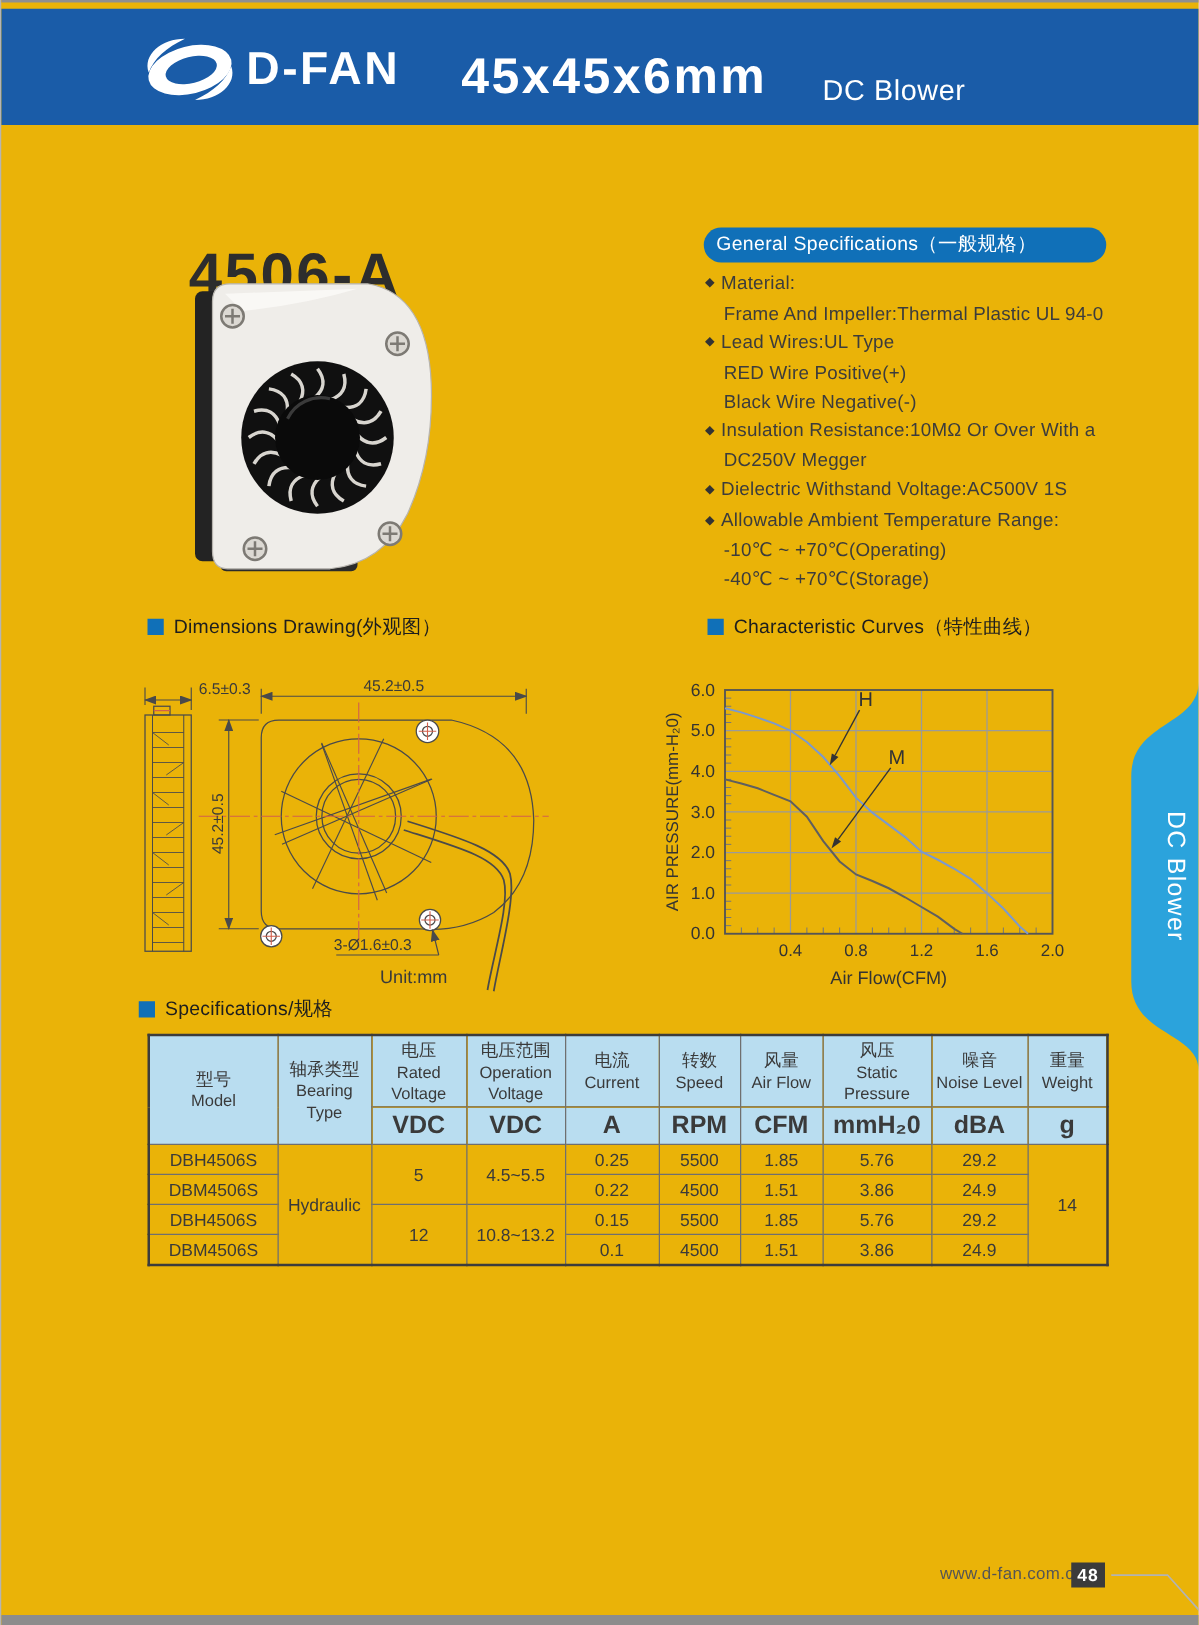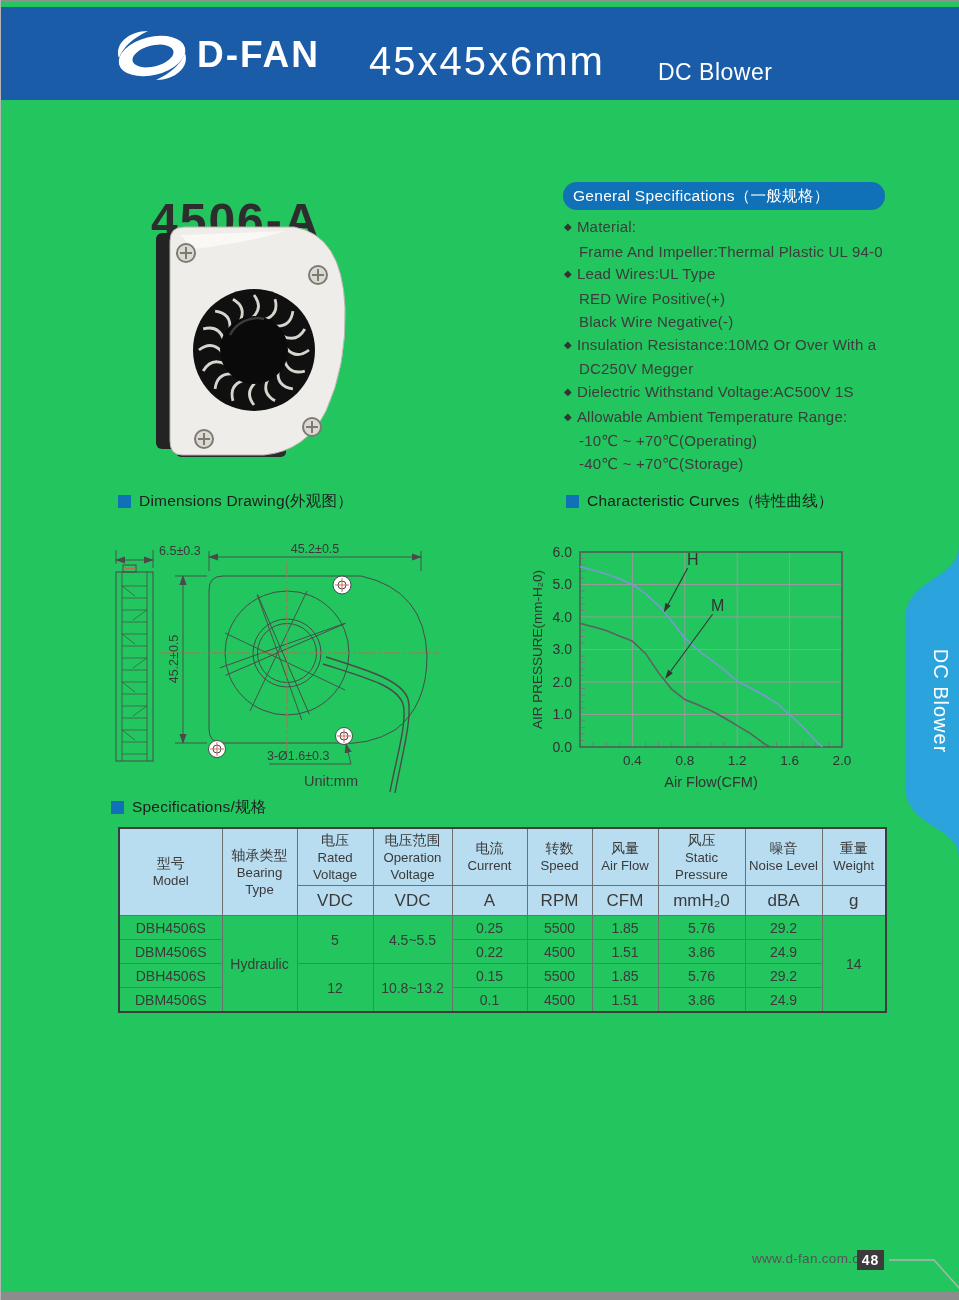--- a/index.html
+++ b/index.html
@@ -1,26 +1,26 @@
 <!DOCTYPE html>
 <html style="--header-blue: #1A5CA8; --section-blue: #1070B8; --th-bg: #B9DDF0; --footer-bar: #8C8C8C;"><head>
 <meta charset="utf-8">
 <style>
   html,body{margin:0;padding:0;background:#e8e8e8;}
-  .page{position:relative;width:959px;height:1300px;background:#22c55e;overflow:hidden;
+  .page{position:relative;width:959px;height:1300px;background:#eab308;overflow:hidden;
         font-family:"Liberation Sans","DejaVu Sans",sans-serif;margin:0 auto;
         border-left:1px solid #b5b5b5;box-sizing:border-box;}
   .topline{position:absolute;top:0;left:0;right:0;height:2px;background:#8f8f8f;}
   .bottombar{position:absolute;bottom:0;left:0;right:0;height:8px;background:var(--footer-bar,#8C8C8C);}
 
   
   .header{position:absolute;top:7px;left:0;right:0;height:93px;background:var(--header-blue,#1A5CA8);}
   .logo{position:absolute;left:110px;top:20px;display:flex;align-items:center;}
   .logo .brand{color:#fff;font-size:37px;font-weight:bold;letter-spacing:2px;margin-left:4px;}
-  .hdr-size{position:absolute;left:368px;top:32px;color:#fff;font-size:40px;font-weight:400;letter-spacing:2px;}
+  .hdr-size{position:absolute;left:368px;top:32px;color:#fff;font-size:40px;font-weight:700;letter-spacing:2px;}
   .hdr-type{position:absolute;left:657px;top:52px;color:#fff;font-size:23px;letter-spacing:0.5px;}
 
   .title{position:absolute;left:150px;top:157px;font-size:48px;font-weight:600;color:#2d2d2d;letter-spacing:2px;margin-top:36px;}
 
   .photo{position:absolute;left:145px;top:215px;}
 
   
   .gs-bar{position:absolute;left:562px;top:182px;width:322px;height:28px;background:var(--section-blue,#1070B8);
           color:#fff;font-size:15.5px;line-height:28px;padding-left:10px;box-sizing:border-box;letter-spacing:0.3px;border-radius:14px;}
   .gs-lines{position:absolute;left:563px;top:216px;width:345px;font-size:15px;color:#3c3c3c;letter-spacing:0.2px;}
@@ -36,21 +36,21 @@
   .chart{position:absolute;left:527px;top:538px;}
   .sidetab{position:absolute;right:0;top:545px;}
 
   
   .spec-table{position:absolute;left:117px;top:827px;border-collapse:collapse;table-layout:fixed;width:767px;
               border:2px solid #3c3c3c;}
   .spec-table td{border:1px solid #6f6f6f;text-align:center;color:#3a3a3a;padding:0 1px;overflow:hidden;}
   .spec-table thead td{background:var(--th-bg,#B9DDF0);}
   .spec-table tr.h1 td{height:56px;font-size:14px;line-height:17px;}
   .spec-table tr.h1 .en{font-size:13.2px;}
-  .spec-table tr.h2 td{height:29px;font-size:17px;}
+  .spec-table tr.h2 td{height:29px;font-size:20px;font-weight:bold;}
   .spec-table tbody td{height:23px;font-size:14px;}
 
   
   .site{position:absolute;left:751px;top:1251px;font-size:13.5px;color:#555;letter-spacing:0.3px;}
   .pagenum{position:absolute;left:856px;top:1250px;width:27px;height:20px;background:#3b3b3b;color:#fff;
            font-size:14px;font-weight:bold;text-align:center;line-height:20px;letter-spacing:1px;}
   .footer-lines{position:absolute;left:599px;top:1240px;}
 </style>
 </head>
 <body>

